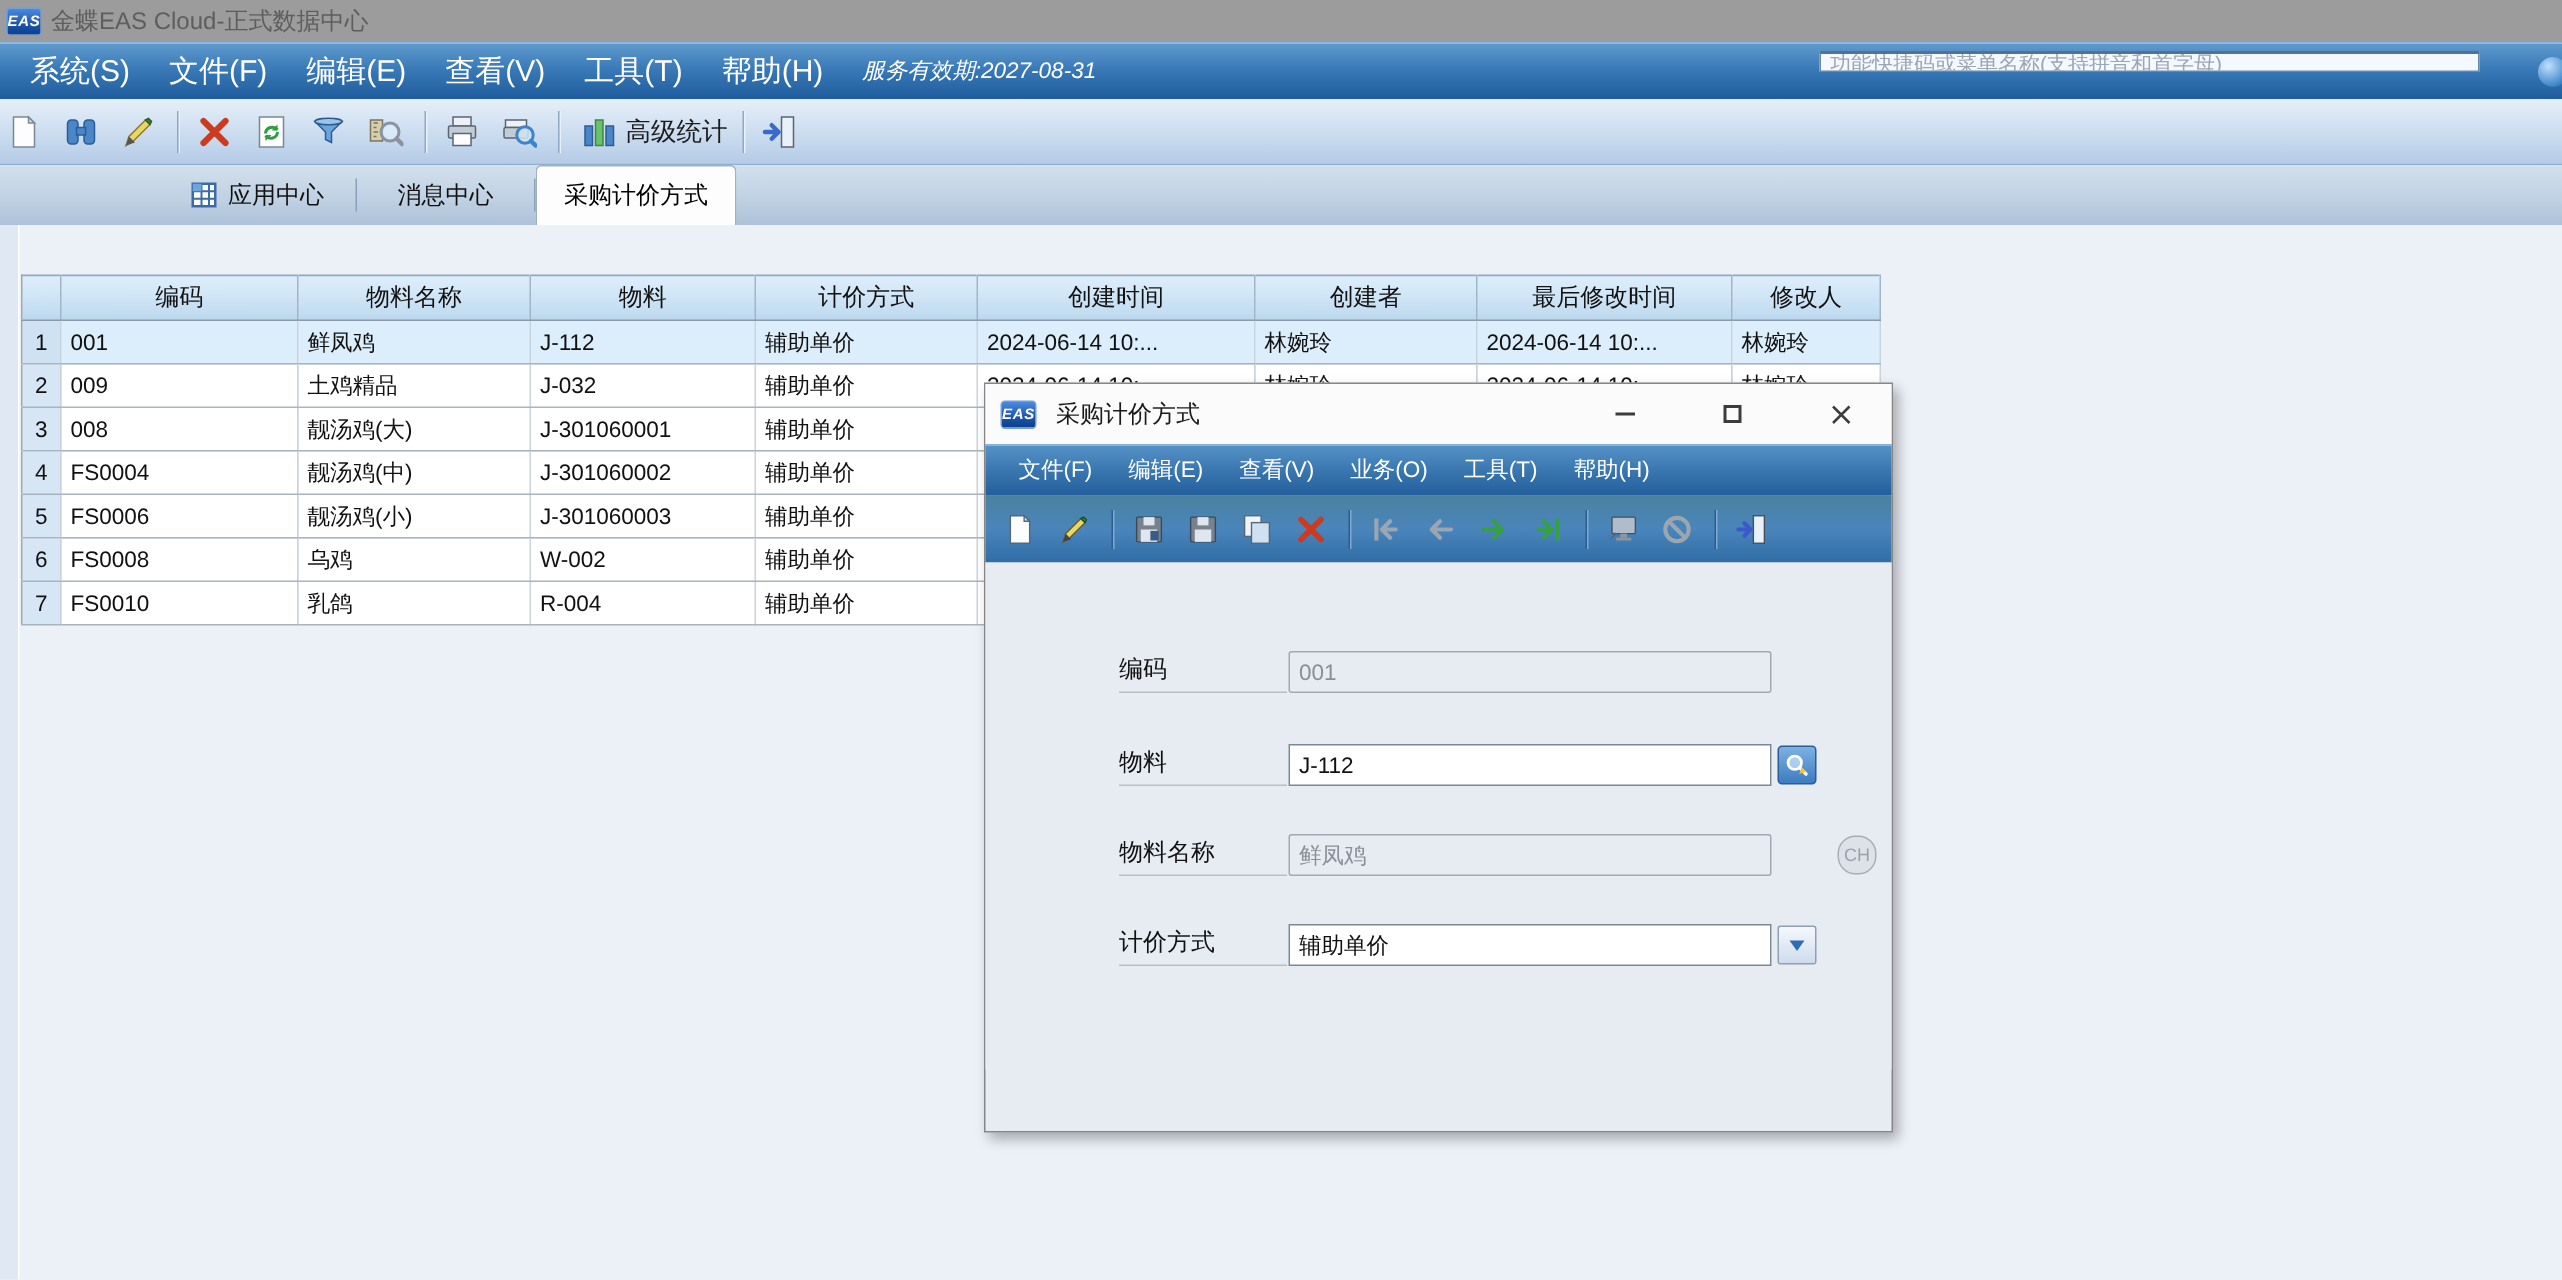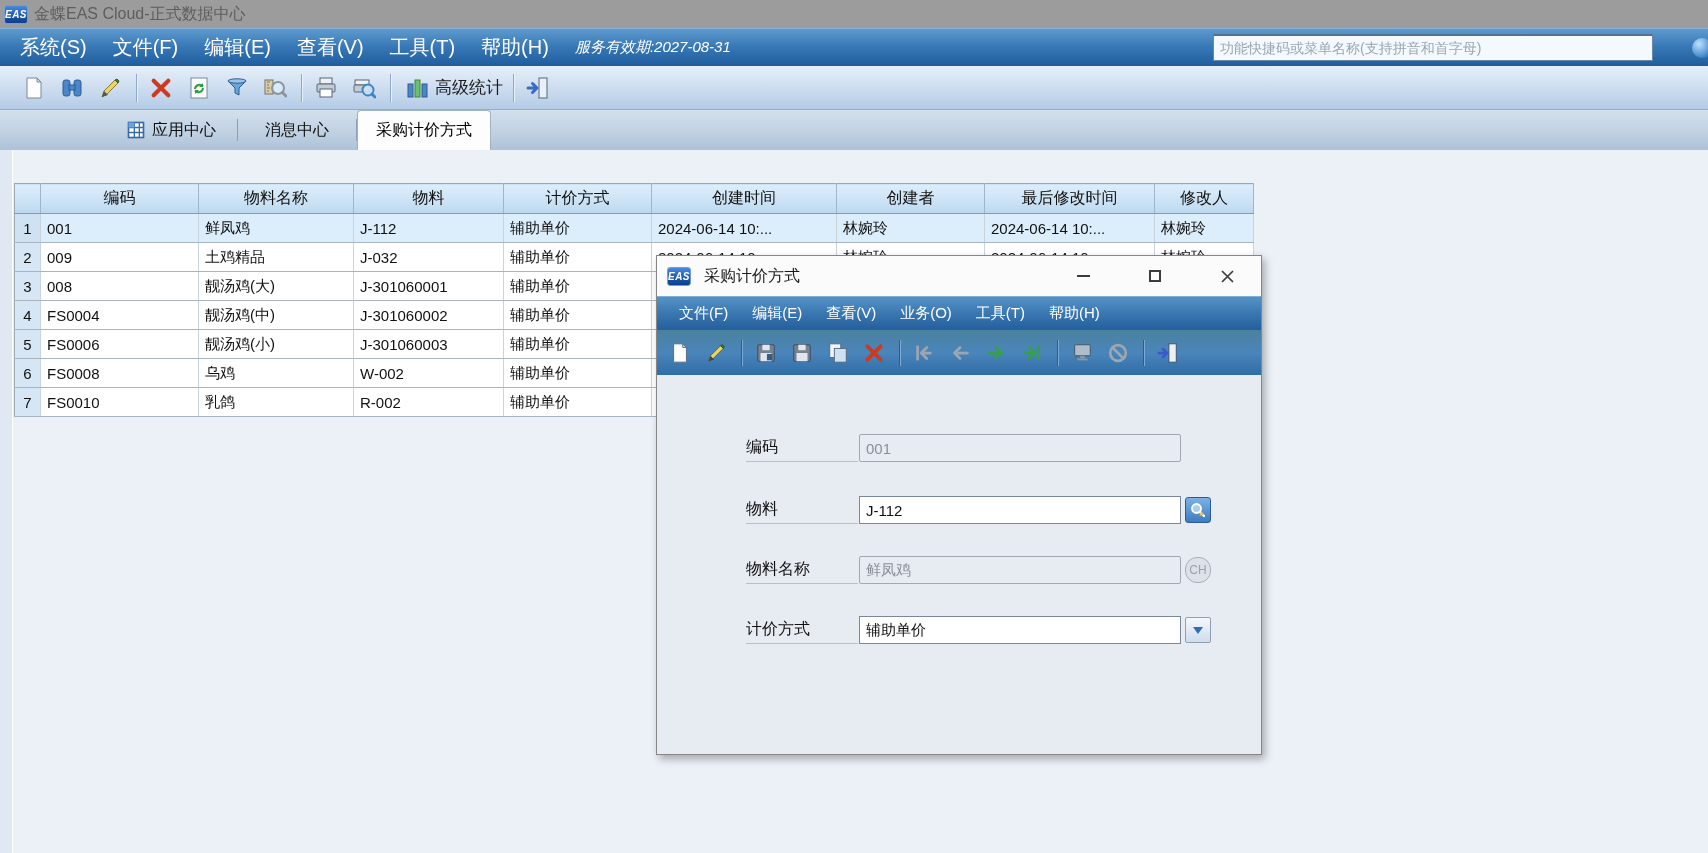--- a/index.html
+++ b/index.html
@@ -14,31 +14,31 @@
               border:1px solid #6f9fd8; color:#fff; font-size:10px; font-weight:bold; font-style:italic;
               display:flex; align-items:center; justify-content:center; letter-spacing:.5px; }
   .title-text { color:#5e5e5e; font-size:16px; }
 
   
   .menubar { position:absolute; left:0; top:28px; width:1708px; height:38px;
              background:linear-gradient(180deg,#5e9acd 0%,#3a7ab8 45%,#1f5c9d 100%);
              border-top:1px solid #87b4de; display:flex; align-items:center; padding-left:20px; }
   .menubar .mitem { color:#ffffff; font-size:20px; margin-right:26px; cursor:default; white-space:nowrap;text-align:right; }
   .menubar .validity { color:#ffffff; font-size:15px; white-space:nowrap;font-style:italic; }
-  .quick-search { position:absolute; left:1213px; top:34px; width:440px; height:27px;
+  .quick-search { position:absolute; left:1213px; top:34px; width:440px; height:14px;
                   border:1px solid #6b87a8; border-top:2px solid #55718f; background:#f4f9ff;
                   font-size:14px; padding:0 6px; color:#7f1d1d; }
   .quick-search::placeholder { color:#9aa6b4; }
   .search-ball { position:absolute; left:1692px; top:38px; width:20px; height:20px; border-radius:50%;
                  background:radial-gradient(circle at 35% 30%,#bfe0ff,#3f86c8 70%,#1d5c9a); }
 
   
   .toolbar { position:absolute; left:0; top:66px; width:1708px; height:44px;
              background:linear-gradient(180deg,#e6eff9 0%,#cbdcef 55%,#b4cbe6 100%);
-             border-bottom:1px solid #93aecb; display:flex; align-items:center; padding-left:18px; }
+             border-bottom:1px solid #93aecb; display:flex; align-items:center; padding-left:0; }
   .tbtn { width:32px; height:32px; display:flex; align-items:center; justify-content:center;
           margin-right:6px; border-radius:3px; cursor:pointer; }
   .tsep { width:1px; height:28px; background:#8fa8c6; margin:0 8px 0 4px; box-shadow:1px 0 0 #e8f1fa; }
   .tstats { display:flex; align-items:center; gap:6px; padding:2px 6px; cursor:pointer; }
   .tstats .lbl { font-size:17px; color:#1c1c1c; white-space:nowrap; }
 
   
   .tabbar { position:absolute; left:0; top:110px; width:1708px; height:40px;
             background:linear-gradient(180deg,#d3e0ed 0%,#bed0e2 60%,#adc2d8 100%);
             display:flex; align-items:stretch; padding-left:105px; }
@@ -87,21 +87,21 @@
   .dlg-body { position:absolute; left:0; top:119px; width:100%; height:338px; background:#e7ebf2; }
   .frow { position:absolute; left:0; width:100%; height:28px; }
   .flabel { position:absolute; left:89px; top:0; width:112px; height:28px; line-height:26px;
             font-size:16px; color:#111; border-bottom:1px solid #b9bfc9; }
   .finput { position:absolute; left:202px; top:0; width:322px; height:28px; font-size:15px;
             padding:0 6px; border:1px solid #7a8899; background:#fff; color:#111; }
   .finput.disabled { background:#e7ebf2; border:1px solid #a3a9b3; color:#8a9099; border-radius:2px; }
   .fbtn { position:absolute; left:528px; top:1px; width:26px; height:26px; display:flex;
           align-items:center; justify-content:center; cursor:pointer; }
   .lookup-btn { background:linear-gradient(180deg,#7db1e2,#3c7cc0); border:1px solid #2a5c96; border-radius:3px; }
-  .ch-btn { background:#dde1e8; border:1px solid #a8aeb8; color:#9aa2ac; font-size:12px; border-radius:12px; }
+  .ch-btn { background:#dde1e8; border:1px solid #a8aeb8; color:#9aa2ac; font-size:12px; border-radius:12px;margin-left:40px; }
   .dd-btn { background:linear-gradient(180deg,#f4f8fc,#cfdcec); border:1px solid #8fa0b4; border-radius:2px; }
   .dd-arrow { width:0; height:0; border-left:5px solid transparent; border-right:5px solid transparent;
               border-top:7px solid #2f6cb4; }
   .dlg-statusbar { position:absolute; left:0; top:457px; width:100%; height:41px;
                    background:linear-gradient(180deg,#6ba3d3 0%,#3f7ab2 55%,#28629c 100%);
                    border-top:1px solid #1d4f82; display:flex; align-items:center; padding-left:12px; }
   .info-ball { width:24px; height:24px; border-radius:50%;
                background:radial-gradient(circle at 35% 30%,#8ef08e,#2eb82e 60%,#128012);
                border:1px solid #0f6f0f; display:flex; align-items:center; justify-content:center; margin-right:12px; }
   .info-ball i { display:block; width:4px; height:12px; background:#fff; border-radius:2px; }
@@ -326,21 +326,21 @@
           <td>辅助单价</td>
           <td></td>
           <td></td>
           <td></td>
           <td></td>
         </tr>
         <tr>
           <td class="rownum">7</td>
           <td>FS0010</td>
           <td>乳鸽</td>
-          <td>R-002</td>
+          <td>R-004</td>
           <td>辅助单价</td>
           <td></td>
           <td></td>
           <td></td>
           <td></td>
         </tr>
       </tbody>
     </table>
   </div>
 

